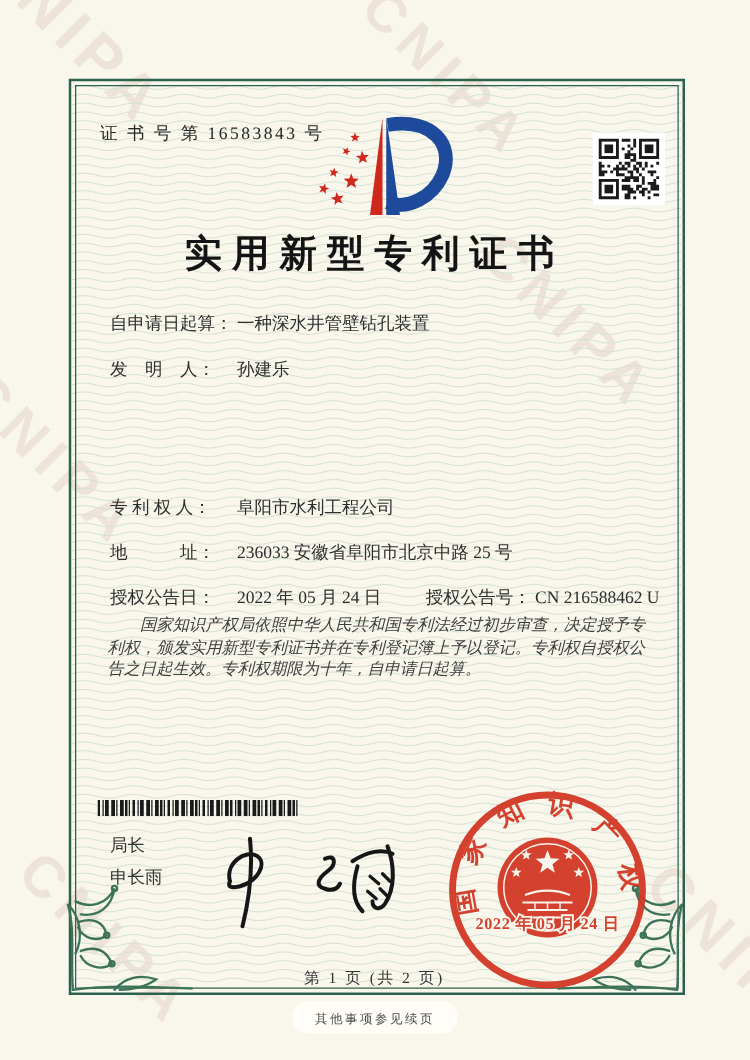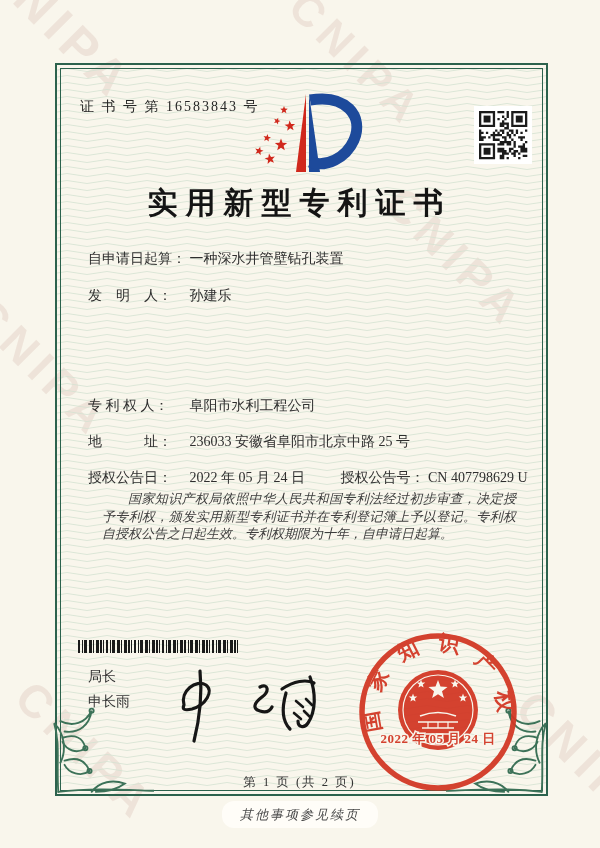--- a/index.html
+++ b/index.html
@@ -38,35 +38,35 @@
   .title{position:absolute;z-index:5;left:55px;width:489px;top:183px;text-align:center;
          font-size:30px;font-weight:bold;letter-spacing:8px;color:#141414;}
 
   .row{position:absolute;z-index:5;left:88px;font-size:14px;color:var(--ink);white-space:nowrap;}
   .row .lbl{display:inline-block;min-width:98px;}
   .row .lbl2{margin-left:32px;}
 
   .body-text{position:absolute;z-index:5;left:86px;top:491px;width:430px;
              font-size:13px;line-height:17.5px;color:#3d3d3d;font-style:italic;
              text-align:justify;}
-  .body-text p{margin:0 0 3px 16px;text-indent:2em;font-family:Liberation Mono, monospace;}
+  .body-text p{margin:0 0 3px 0;text-indent:2em;}
 
   #barcode{position:absolute;z-index:5;left:78px;top:640px;}
 
   .signer{position:absolute;z-index:5;left:88px;top:664px;
           font-family:"Liberation Sans","DejaVu Sans",sans-serif;
           font-size:14px;line-height:25px;color:#333;}
   #signature{position:absolute;z-index:6;left:160px;top:665px;}
   #seal{position:absolute;z-index:6;left:356px;top:630px;opacity:.94;}
 
   .page-footer{position:absolute;z-index:5;left:55px;width:489px;top:774px;
                text-align:center;font-size:12.5px;color:#333;letter-spacing:2px;}
   .note-pill{position:absolute;z-index:5;left:50%;top:801px;transform:translateX(-50%);
              background:#fffdf8;border-radius:12px;padding:4px 18px;}
-  .note-pill span{font-size:13px;font-style:italic;color:#4a4a4a;letter-spacing:2px;}
+  .note-pill span{font-size:10px;color:#4a4a4a;letter-spacing:2px;}
 </style>
 </head>
 <body>
 
 <div class="page">
 
   <span class="wm" style="left:-35px;top:-4px;font-size:50px;">CNIPA</span>
   <span class="wm" style="left:272px;top:34px;font-size:44px;">CNIPA</span>
   <span class="wm" style="left:368px;top:230px;font-size:46px;">CNIPA</span>
   <span class="wm" style="left:-46px;top:340px;font-size:46px;">CNIPA</span>
@@ -150,21 +150,21 @@
     <span class="val">阜阳市水利工程公司</span>
   </div>
   <div class="row" style="top:433px">
     <span class="lbl">地　　　址：</span>
     <span class="val">236033 安徽省阜阳市北京中路 25 号</span>
   </div>
   <div class="row" style="top:469px">
     <span class="lbl">授权公告日：</span>
     <span class="val">2022 年 05 月 24 日</span>
     <span class="lbl2">授权公告号：</span>
-    <span class="val">CN 407798629 U</span>
+    <span class="val">CN 216588462 U</span>
   </div>
 
   <div class="body-text">
     <p>国家知识产权局依照中华人民共和国专利法经过初步审查，决定授予专利权，颁发实用新型专利证书并在专利登记簿上予以登记。专利权自授权公告之日起生效。专利权期限为十年，自申请日起算。</p>
   </div>
 
   <svg id="barcode" width="166" height="13">
       <rect x="0" y="0" width="2" height="13" fill="#1a1a1a"></rect>
       <rect x="4" y="0" width="1" height="13" fill="#1a1a1a"></rect>
       <rect x="6" y="0" width="3" height="13" fill="#1a1a1a"></rect>

